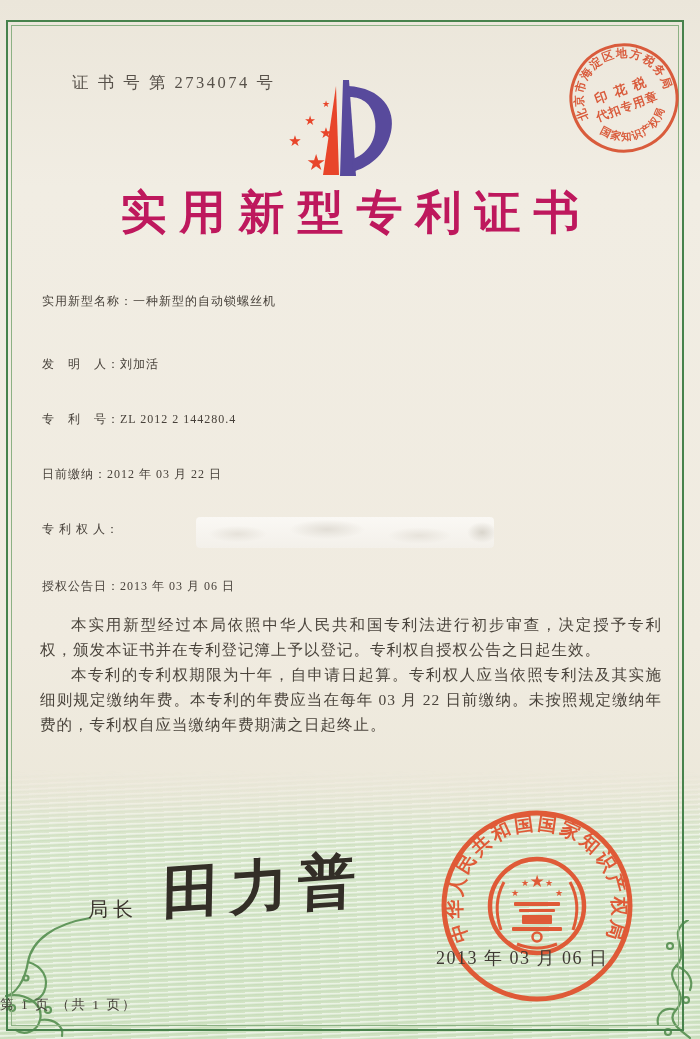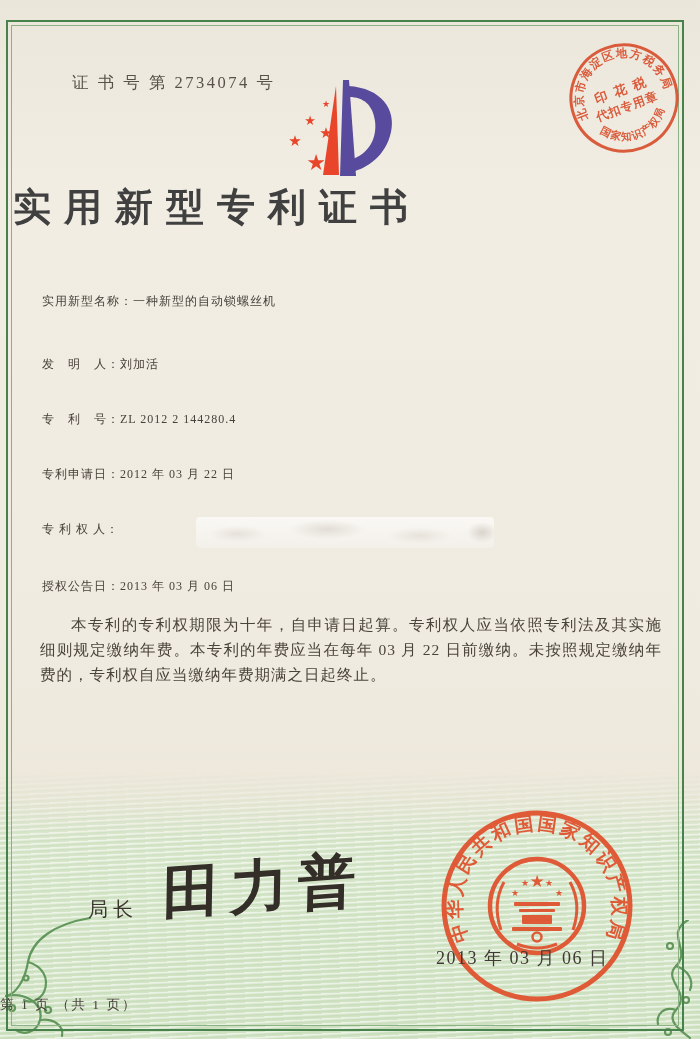--- a/index.html
+++ b/index.html
@@ -15,22 +15,22 @@
   
   .green-zone{left:0;top:770px;width:700px;height:269px;z-index:1;
     background:
       repeating-linear-gradient(177deg, rgba(255,255,255,.5) 0px, rgba(255,255,255,.5) 1px, rgba(170,203,156,.28) 2.6px, rgba(255,255,255,0) 5px),
       linear-gradient(180deg, rgba(216,231,204,0) 0%, rgba(216,231,204,.8) 20%, #d9e8cd 42%, #d3e4c6 100%);
     -webkit-mask-image:linear-gradient(180deg,transparent 0,#000 26%);
     mask-image:linear-gradient(180deg,transparent 0,#000 26%);}
 
   
   .cert-no{left:72px;top:72px;font-size:16.5px;letter-spacing:2.5px;color:#57514a;z-index:4;text-align:center;}
-  .title{left:0;top:182px;width:100%;font-size:38px;font-weight:600;
-         letter-spacing:13px;text-indent:13px;color:#404040;z-index:4;}
+  .title{left:0;top:182px;width:100%;text-align:center;font-size:46px;font-weight:600;
+         letter-spacing:13px;text-indent:13px;color:#be185d;z-index:4;}
 
   
   .field{left:42px;font-size:12px;color:#47413a;letter-spacing:1px;z-index:4;white-space:nowrap;}
   .redacted-box{left:196px;top:517px;width:298px;height:31px;border-radius:4px;z-index:5;
     background:
       radial-gradient(42px 12px at 14% 55%, #e6e2da 0%, rgba(230,226,218,0) 70%),
       radial-gradient(54px 14px at 44% 40%, #e2ded6 0%, rgba(226,222,214,0) 70%),
       radial-gradient(46px 12px at 75% 60%, #e7e3db 0%, rgba(231,227,219,0) 70%),
       radial-gradient(20px 14px at 96% 50%, #d9d5cc 0%, rgba(217,213,204,0) 75%),
       linear-gradient(#faf8f4,#f3f0ea);}
@@ -121,31 +121,32 @@
 <div class="abs field" style="top:293px">
   <span>实用新型名称：</span><span>一种新型的自动锁螺丝机</span>
 </div>
 <div class="abs field" style="top:356px">
   <span>发　明　人：</span><span>刘加活</span>
 </div>
 <div class="abs field" style="top:411px">
   <span>专　利　号：</span><span>ZL 2012 2 144280.4</span>
 </div>
 <div class="abs field" style="top:466px">
-  <span>专利申请日：</span><span>2012 年 03 月 22 日</span>
+  <span>日前缴纳：</span><span>2012 年 03 月 22 日</span>
 </div>
 <div class="abs field" style="top:521px">
   <span>专 利 权 人：</span>
 </div>
 <div class="abs redacted-box"></div>
 <div class="abs field" style="top:578px">
   <span>授权公告日：</span><span>2013 年 03 月 06 日</span>
 </div>
 
 <div class="abs body-text">
+  <p>本实用新型经过本局依照中华人民共和国专利法进行初步审查，决定授予专利权，颁发本证书并在专利登记簿上予以登记。专利权自授权公告之日起生效。</p>
   <p>本专利的专利权期限为十年，自申请日起算。专利权人应当依照专利法及其实施细则规定缴纳年费。本专利的年费应当在每年 03 月 22 日前缴纳。未按照规定缴纳年费的，专利权自应当缴纳年费期满之日起终止。</p>
 </div>
 
 <div class="abs sig-label">局长</div>
 <div class="abs sig-name">田力普</div>
 
 <svg class="abs big-seal" width="200" height="200" viewBox="0 0 200 200">
   <defs>
     <path id="sealArc" d="M 31.1 132.1 A 76 76 0 1 1 168.9 132.1"></path>
   </defs>

